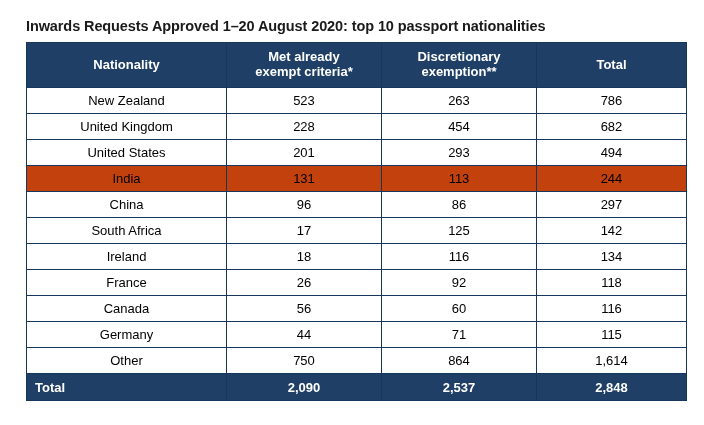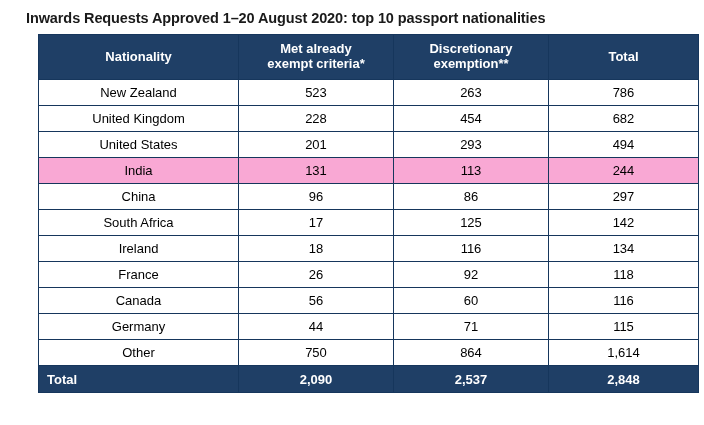--- a/index.html
+++ b/index.html
@@ -11,37 +11,37 @@
     width: 704px;
     height: 425px;
     font-family: "Liberation Sans", sans-serif;
     color: #000000;
     overflow: hidden;
   }
   .page {
     width: 704px;
     height: 374px;
     box-sizing: border-box;
-    padding: 8px 14px 10px 22px;
+    padding: 16px 14px 10px 22px;
     display: flex;
     flex-direction: column;
   }
   .title {
     font-size: 14.5px;
     font-weight: bold;
     color: #1a1a1a;
     letter-spacing: -0.1px;
     margin: 2px 0 8px 4px;
     white-space: nowrap;
   }
   table.data {
     border-collapse: collapse;
     table-layout: fixed;
     width: 660px;
-    margin-left: 16px;
+    margin-left: 4px;
   }
   table.data th,
   table.data td {
     border: 1px solid #16365c;
     font-size: 13px;
     padding: 0;
   }
   thead th {
     background: #1f3f66;
     color: #ffffff;
@@ -60,21 +60,21 @@
     background: #ffffff;
   }
   td.name {
     text-align: center;
     padding-left: 8px;
   }
   td.num {
     text-align: center;
   }
   tr.highlight td {
-    background: #f9a8d4;
+    background: #c2410c;
   }
   tfoot td {
     background: #1f3f66;
     color: #ffffff;
     font-weight: bold;
     height: 26px;
   }
   tfoot td.name {
     text-align: left;
     padding-left: 8px;

